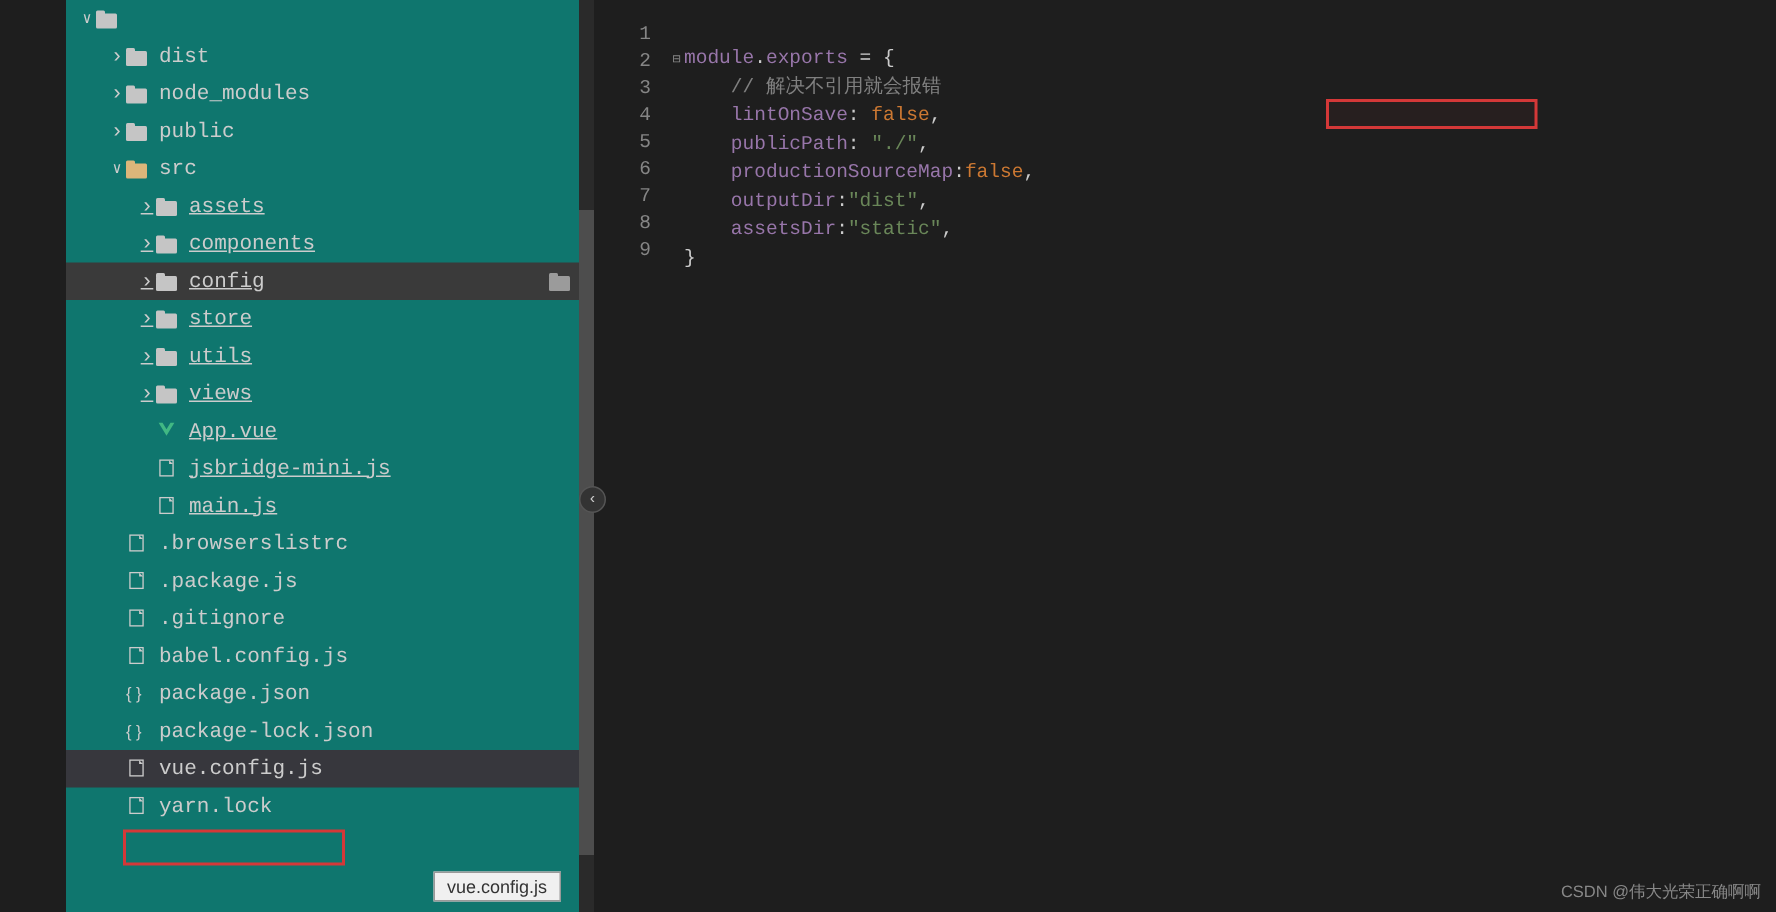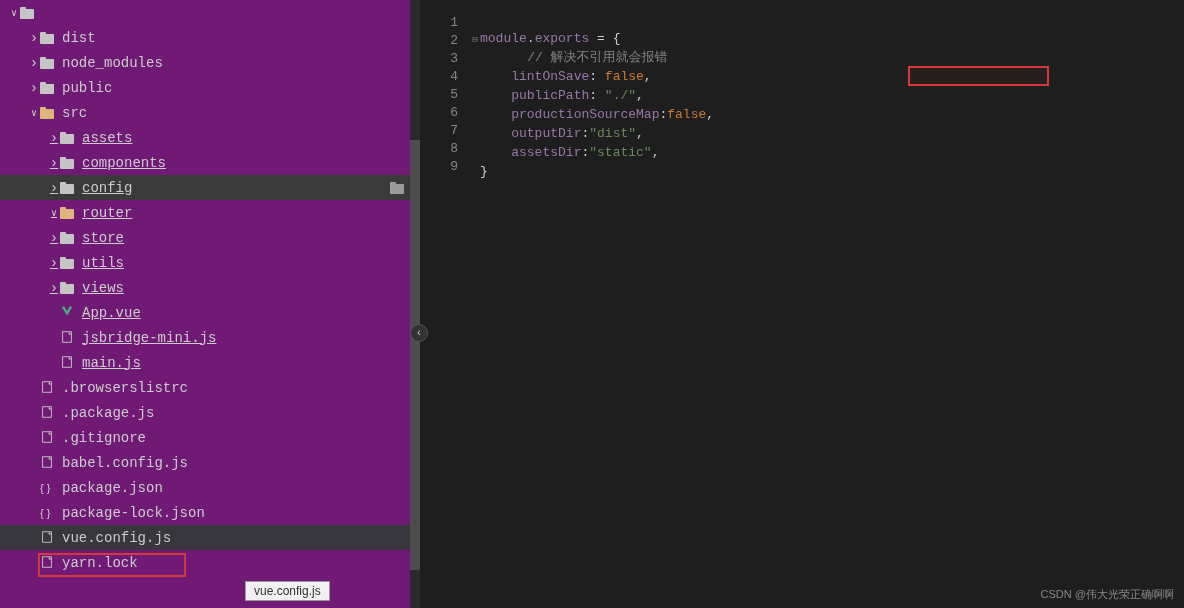--- a/index.html
+++ b/index.html
@@ -7,24 +7,25 @@
       font-family: Consolas, 'Courier New', monospace;
       background: #1e1e1e;
       color: #cccccc;
       width: 1184px;
       height: 608px;
       overflow: hidden;
       display: flex;
       font-size: 14px;
     }
     .sidebar {
-      width: 420px;
-      background: #701a75;
+      width: 352px;
+      background: #0f766e;
       overflow-y: auto;
       position: relative;
+      margin-left: 44px;
     }
     .tree-item {
       display: flex;
       align-items: center;
       height: 25px;
       cursor: pointer;
       padding-right: 8px;
     }
     .tree-item.selected { background: #37373d; }
     .tree-item.highlighted { background: #3a3a3a; align-items: center; }
@@ -121,21 +122,21 @@
       width: 10px;
       font-size: 9px;
       color: #858585;
       text-align: center;
     }
     .code-line { display: block; }
     .prop { color: #9876aa; }
     .str { color: #6a8759; }
     .bool { color: #cc7832; }
     .punct { color: #cccccc; }
-    .comment { color: #808080; margin-left: 16px; }
+    .comment { color: #808080; }
     .redbox-code {
       left: 488px;
       top: 66px;
       width: 141px;
       height: 20px;
       background: rgba(212,56,56,0.05);
     }
     .collapse-handle {
       position: absolute;
       left: -10px;
@@ -224,25 +225,20 @@
       <div class="tree-item indent-2">
         <span class="chevron chevron-right"></span>
         <span class="folder-icon"></span>
         <span class="tree-label">components</span>
       </div>
       <div class="tree-item indent-2 highlighted">
         <span class="chevron chevron-right"></span>
         <span class="folder-icon"></span>
         <span class="tree-label">config</span>
         <span class="folder-action-icon folder-icon"></span>
-      </div>
-      <div class="tree-item indent-2">
-        <span class="chevron chevron-down"></span>
-        <span class="folder-icon folder-open-icon"></span>
-        <span class="tree-label">router</span>
       </div>
       <div class="tree-item indent-2">
         <span class="chevron chevron-right"></span>
         <span class="folder-icon"></span>
         <span class="tree-label">store</span>
       </div>
       <div class="tree-item indent-2">
         <span class="chevron chevron-right"></span>
         <span class="folder-icon"></span>
         <span class="tree-label">utils</span>

